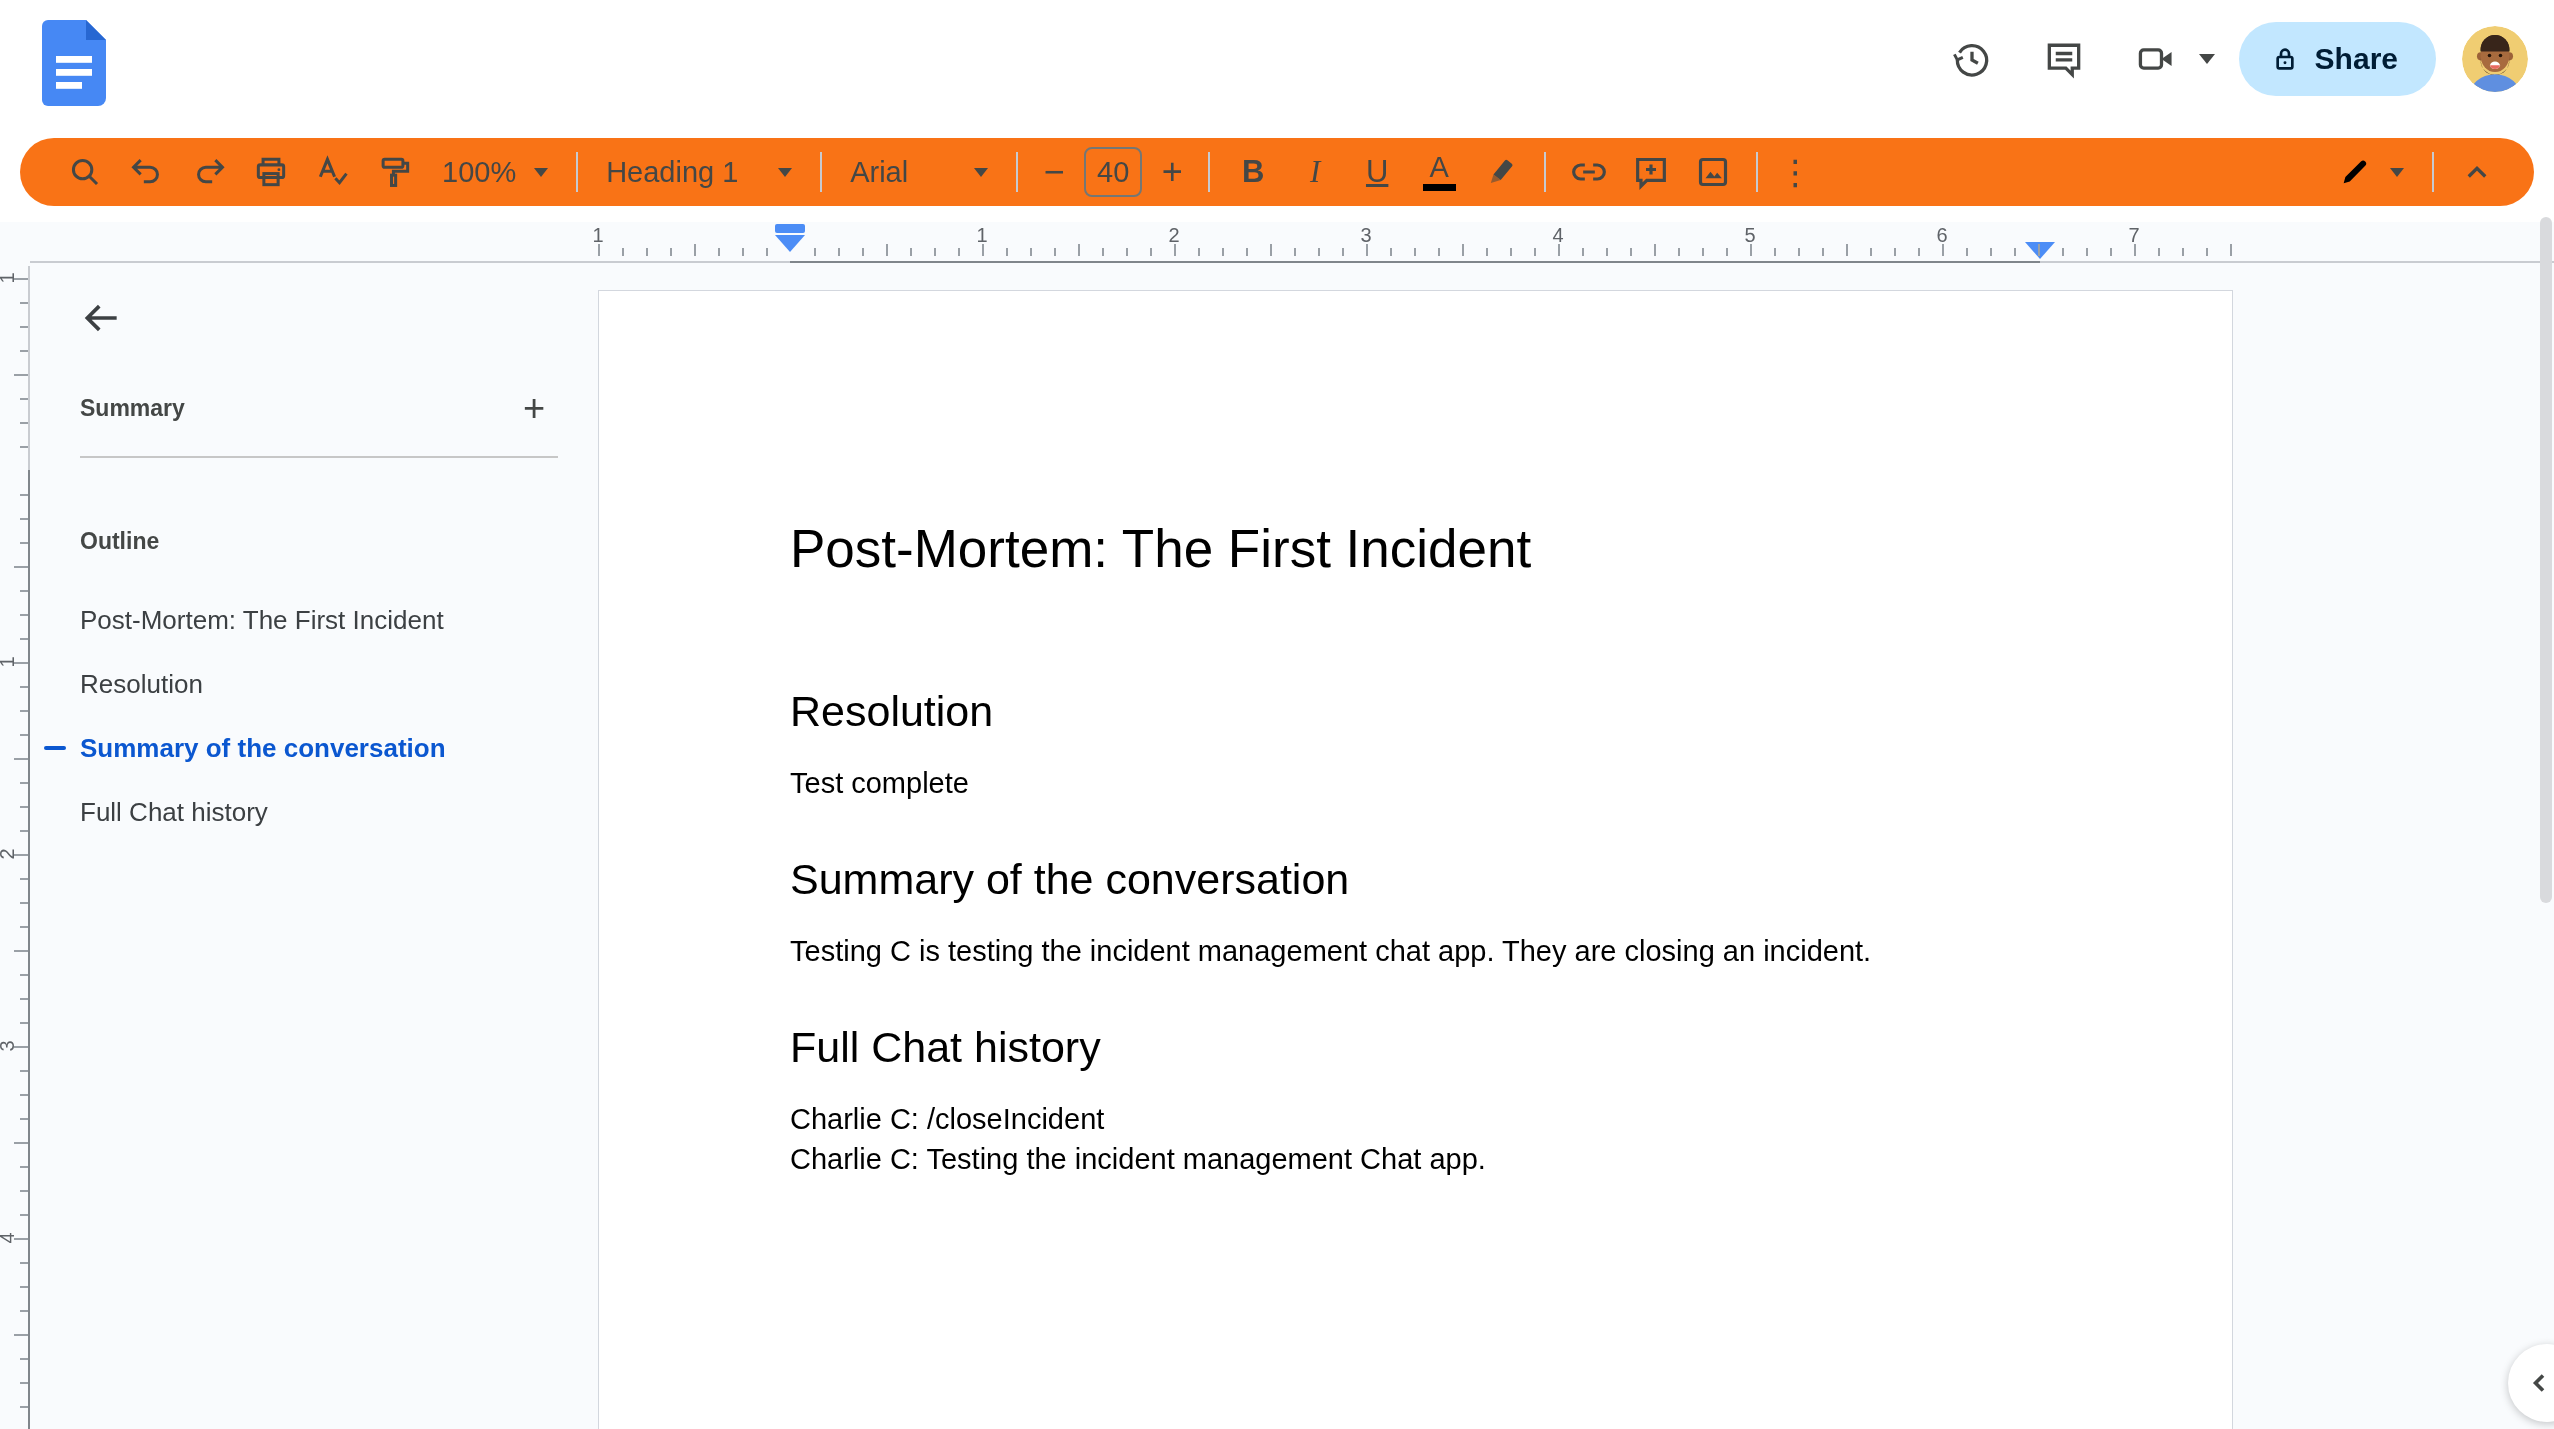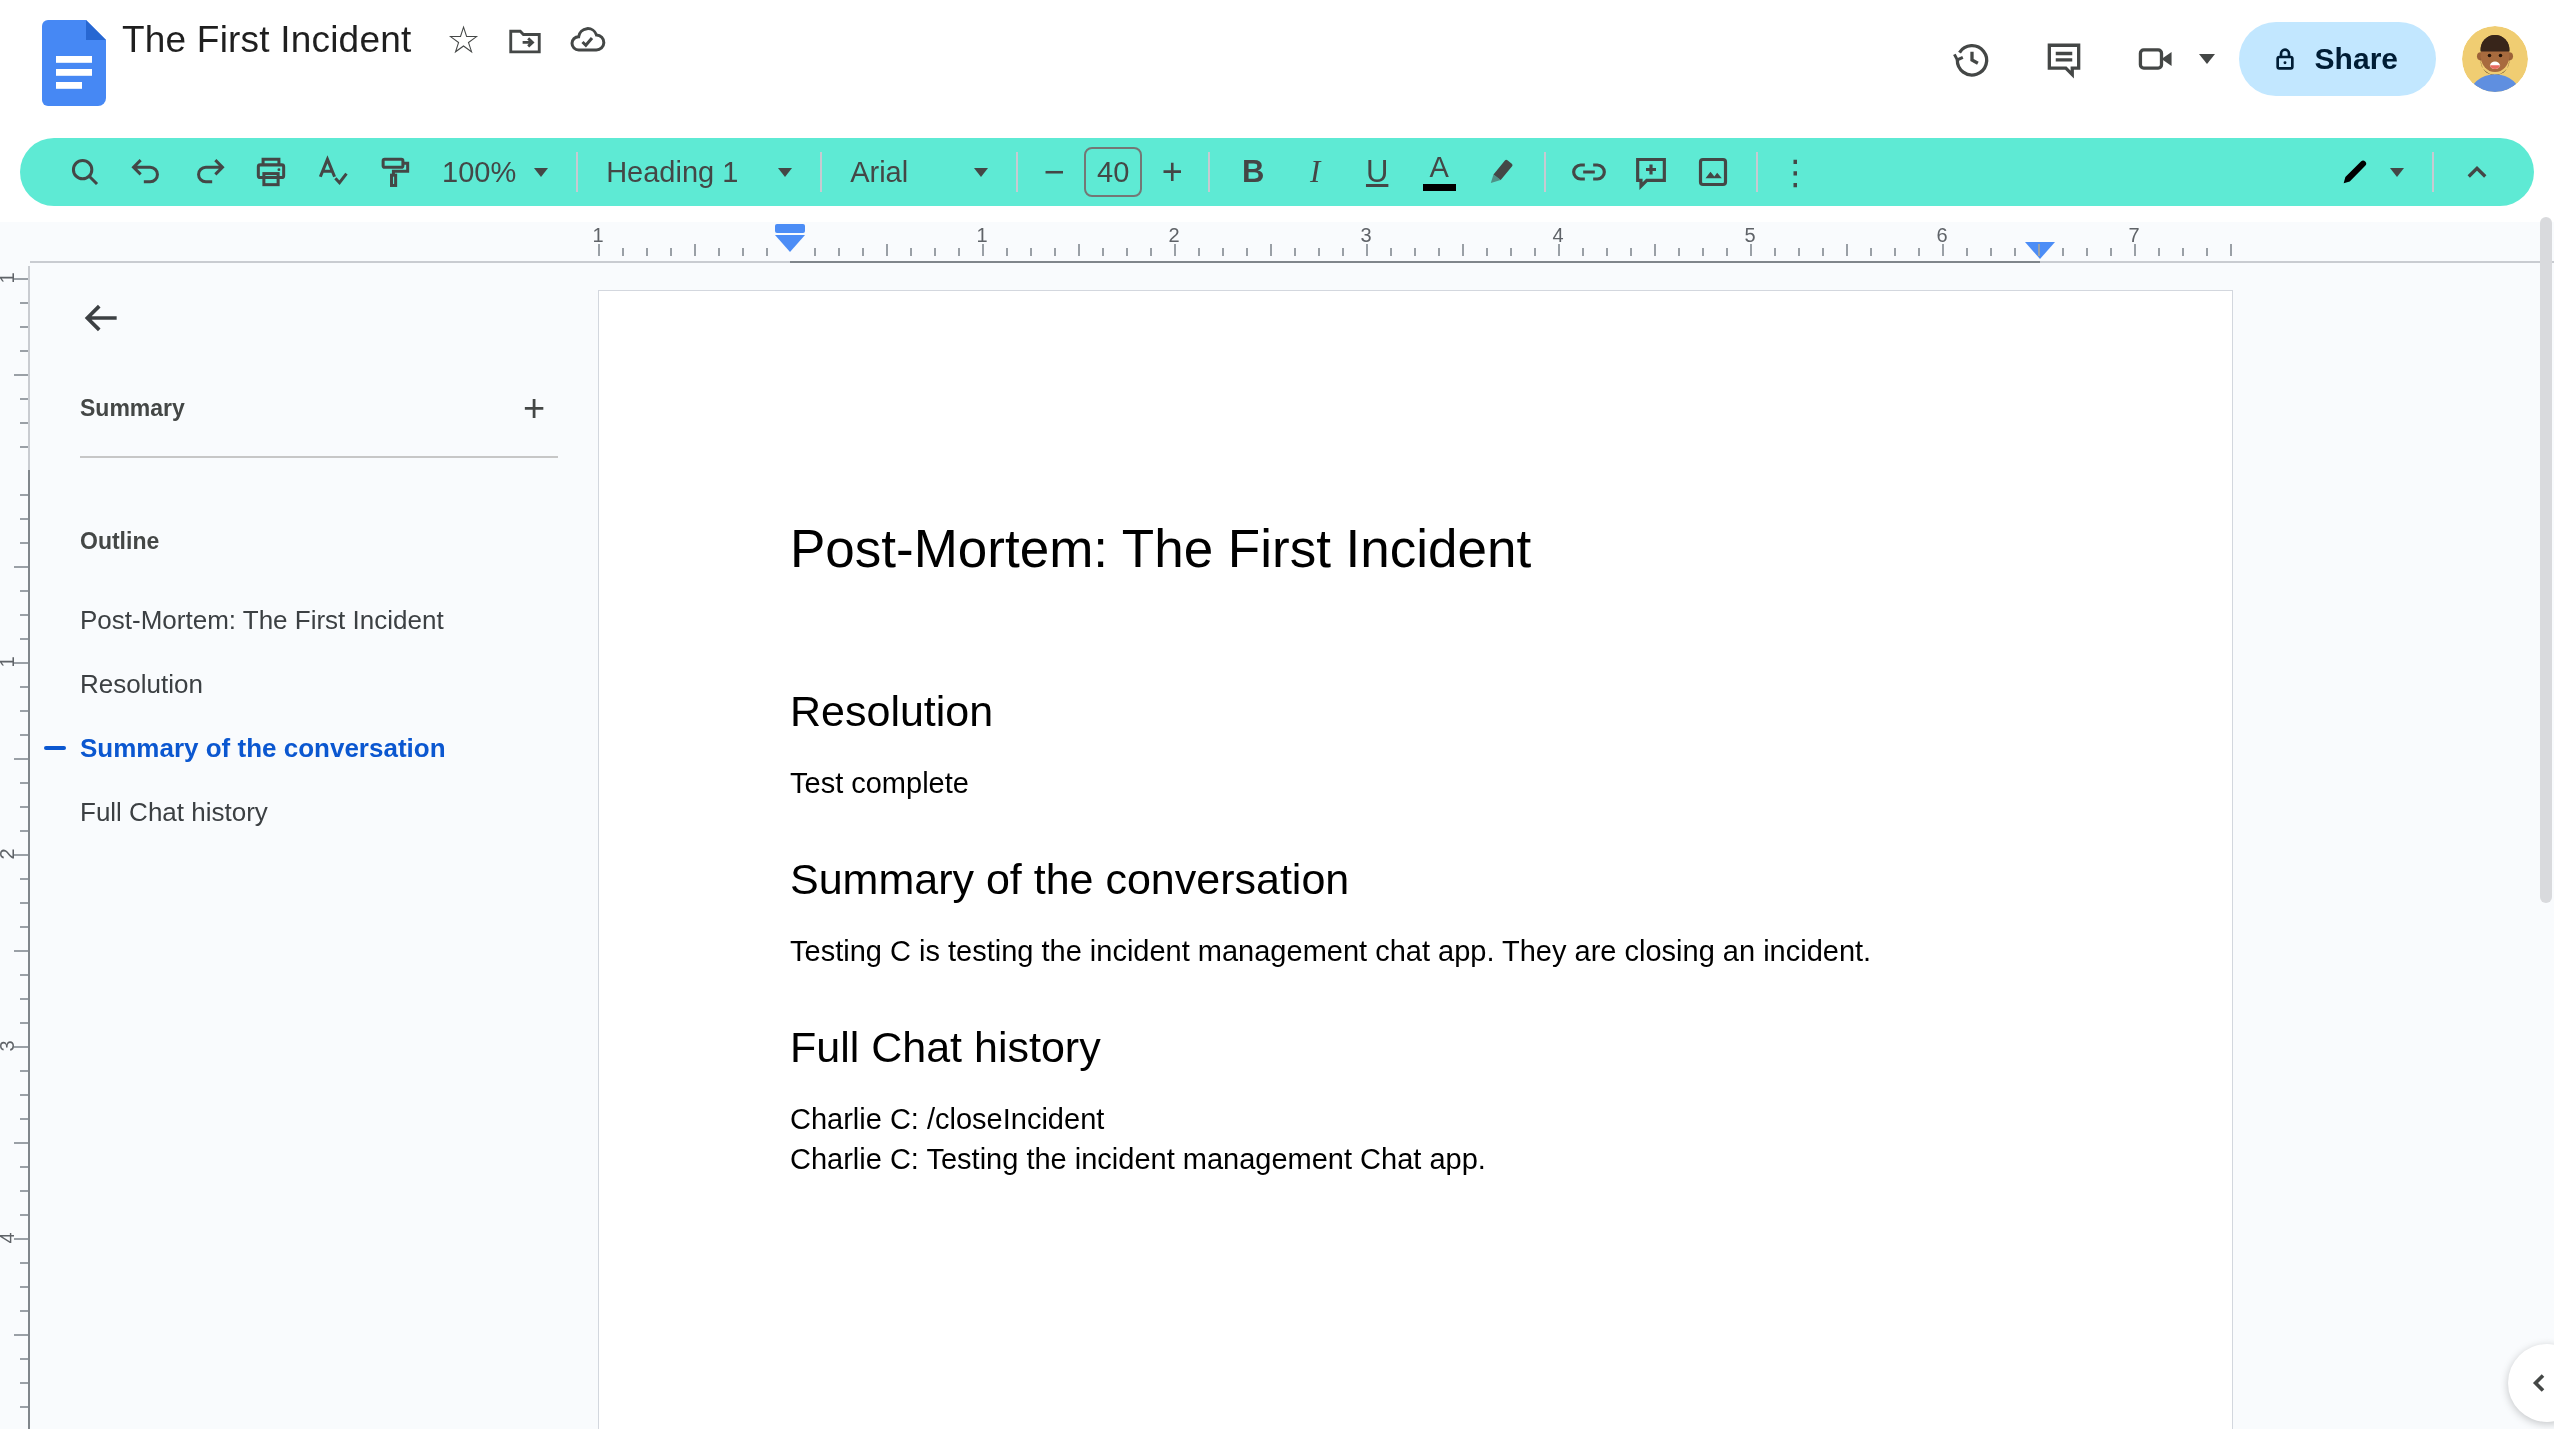--- a/index.html
+++ b/index.html
@@ -20,21 +20,21 @@
   .menu-item { font-size:29px; color:#1f1f1f; padding:7px 17px; border-radius:18px; cursor:pointer; }
   .header-right { position:absolute; right:26px; top:20px; display:flex; align-items:center; gap:14px; }
   .hdr-icon-btn { width:78px; height:78px; display:flex; align-items:center; justify-content:center; color:#444746; border-radius:50%; cursor:pointer; }
   .meet-group { display:flex; align-items:center; gap:4px; color:#444746; margin-right:10px; }
   .caret { width:0; height:0; border-left:8px solid transparent; border-right:8px solid transparent; border-top:10px solid #444746; display:inline-block; }
   .share-btn { height:74px; background:#c2e7ff; border-radius:37px; display:flex; align-items:center; gap:14px; padding:0 38px 0 30px; color:#001d35; cursor:pointer; }
   .share-label { font-size:30px; font-weight:bold; color:#001d35; }
   .avatar { width:66px; height:66px; border-radius:50%; overflow:hidden; margin-left:12px; cursor:pointer; }
 
   
-  .toolbar { position:absolute; left:20px; top:138px; width:2514px; height:68px; background:#5eead4; border-radius:34px; display:flex; align-items:center; padding:0 26px 0 34px; }
+  .toolbar { position:absolute; left:20px; top:138px; width:2514px; height:68px; background:#f97316; border-radius:34px; display:flex; align-items:center; padding:0 26px 0 34px; }
   .tb-btn { min-width:62px; height:56px; display:flex; align-items:center; justify-content:center; color:#444746; border-radius:8px; cursor:pointer; flex:0 0 auto; }
   .tb-text { font-size:29px; color:#444746; }
   .tb-divider { width:2px; height:40px; background:#c7cad1; margin:0 12px; flex:0 0 auto; }
   .tb-select { display:flex; align-items:center; gap:18px; padding:0 16px; height:56px; border-radius:8px; cursor:pointer; flex:0 0 auto; }
   .tb-select .caret { border-left-width:7px; border-right-width:7px; border-top-width:9px; }
   .font-size-box { width:58px; height:50px; border:2px solid #747775; border-radius:8px; display:flex; align-items:center; justify-content:center; font-size:29px; color:#444746; background:transparent; margin:0 6px; cursor:text; }
   .glyph-b { font-weight:bold; font-size:31px; }
   .glyph-i { font-style:italic; font-size:31px; font-family:"Liberation Serif", serif; }
   .glyph-u { text-decoration:underline; font-size:31px; }
   .glyph-a { font-size:29px; line-height:1; display:inline-block; border-bottom:7px solid #000; padding:0 7px 2px 7px; }
@@ -96,40 +96,20 @@
       <svg width="64" height="86" viewBox="0 0 32 43">
         <path d="M3 0 h19 l10 10 v29 a4 4 0 0 1 -4 4 H3 a3 3 0 0 1 -3 -3 V3 a3 3 0 0 1 3 -3 z" fill="#4688f4"></path>
         <path d="M22 0 l10 10 h-10 z" fill="#2767d2"></path>
         <rect x="7" y="18" width="18" height="3.4" fill="#fff"></rect>
         <rect x="7" y="24.5" width="18" height="3.4" fill="#fff"></rect>
         <rect x="7" y="31" width="13" height="3.4" fill="#fff"></rect>
       </svg>
     </div>
 
     <div class="title-block">
-      <div class="title-row">
-        <span class="doc-title">The First Incident</span>
-        <span class="title-icons">
-          <span class="t-icon">
-              <span class="star-glyph">☆</span>
-            </span>
-          <span class="t-icon">
-            <svg width="38" height="38" viewBox="0 0 24 24" fill="none" stroke="#444746" stroke-width="1.8">
-              <path d="M3 6.5 h6 l2 2 h10 v11 H3 z"></path>
-              <path d="M10.5 13.5 h6 M14 11 l2.7 2.5 L14 16"></path>
-            </svg>
-          </span>
-          <span class="t-icon">
-            <svg width="40" height="40" viewBox="0 0 24 24" fill="none" stroke="#444746" stroke-width="1.8">
-              <path d="M7 18 a4 4 0 0 1 0 -8 a5.5 5.5 0 0 1 10.7 -1 A4 4 0 0 1 17.5 18 z"></path>
-              <path d="M9.3 13.2 l2 2 L15 10.8"></path>
-            </svg>
-          </span>
-        </span>
-      </div>
     </div>
 
     <div class="header-right">
       <span class="hdr-icon-btn">
         <svg width="44" height="44" viewBox="0 0 24 24" fill="none" stroke="#444746" stroke-width="1.8">
           <path d="M5.2 8.5 A8 8 0 1 1 4 12.5"></path>
           <path d="M4 12.5 l-1.6 -3 M4 12.5 l3 -1.4" stroke-width="1.6"></path>
           <path d="M12 8 v4.5 l3.2 1.8"></path>
         </svg>
       </span>

